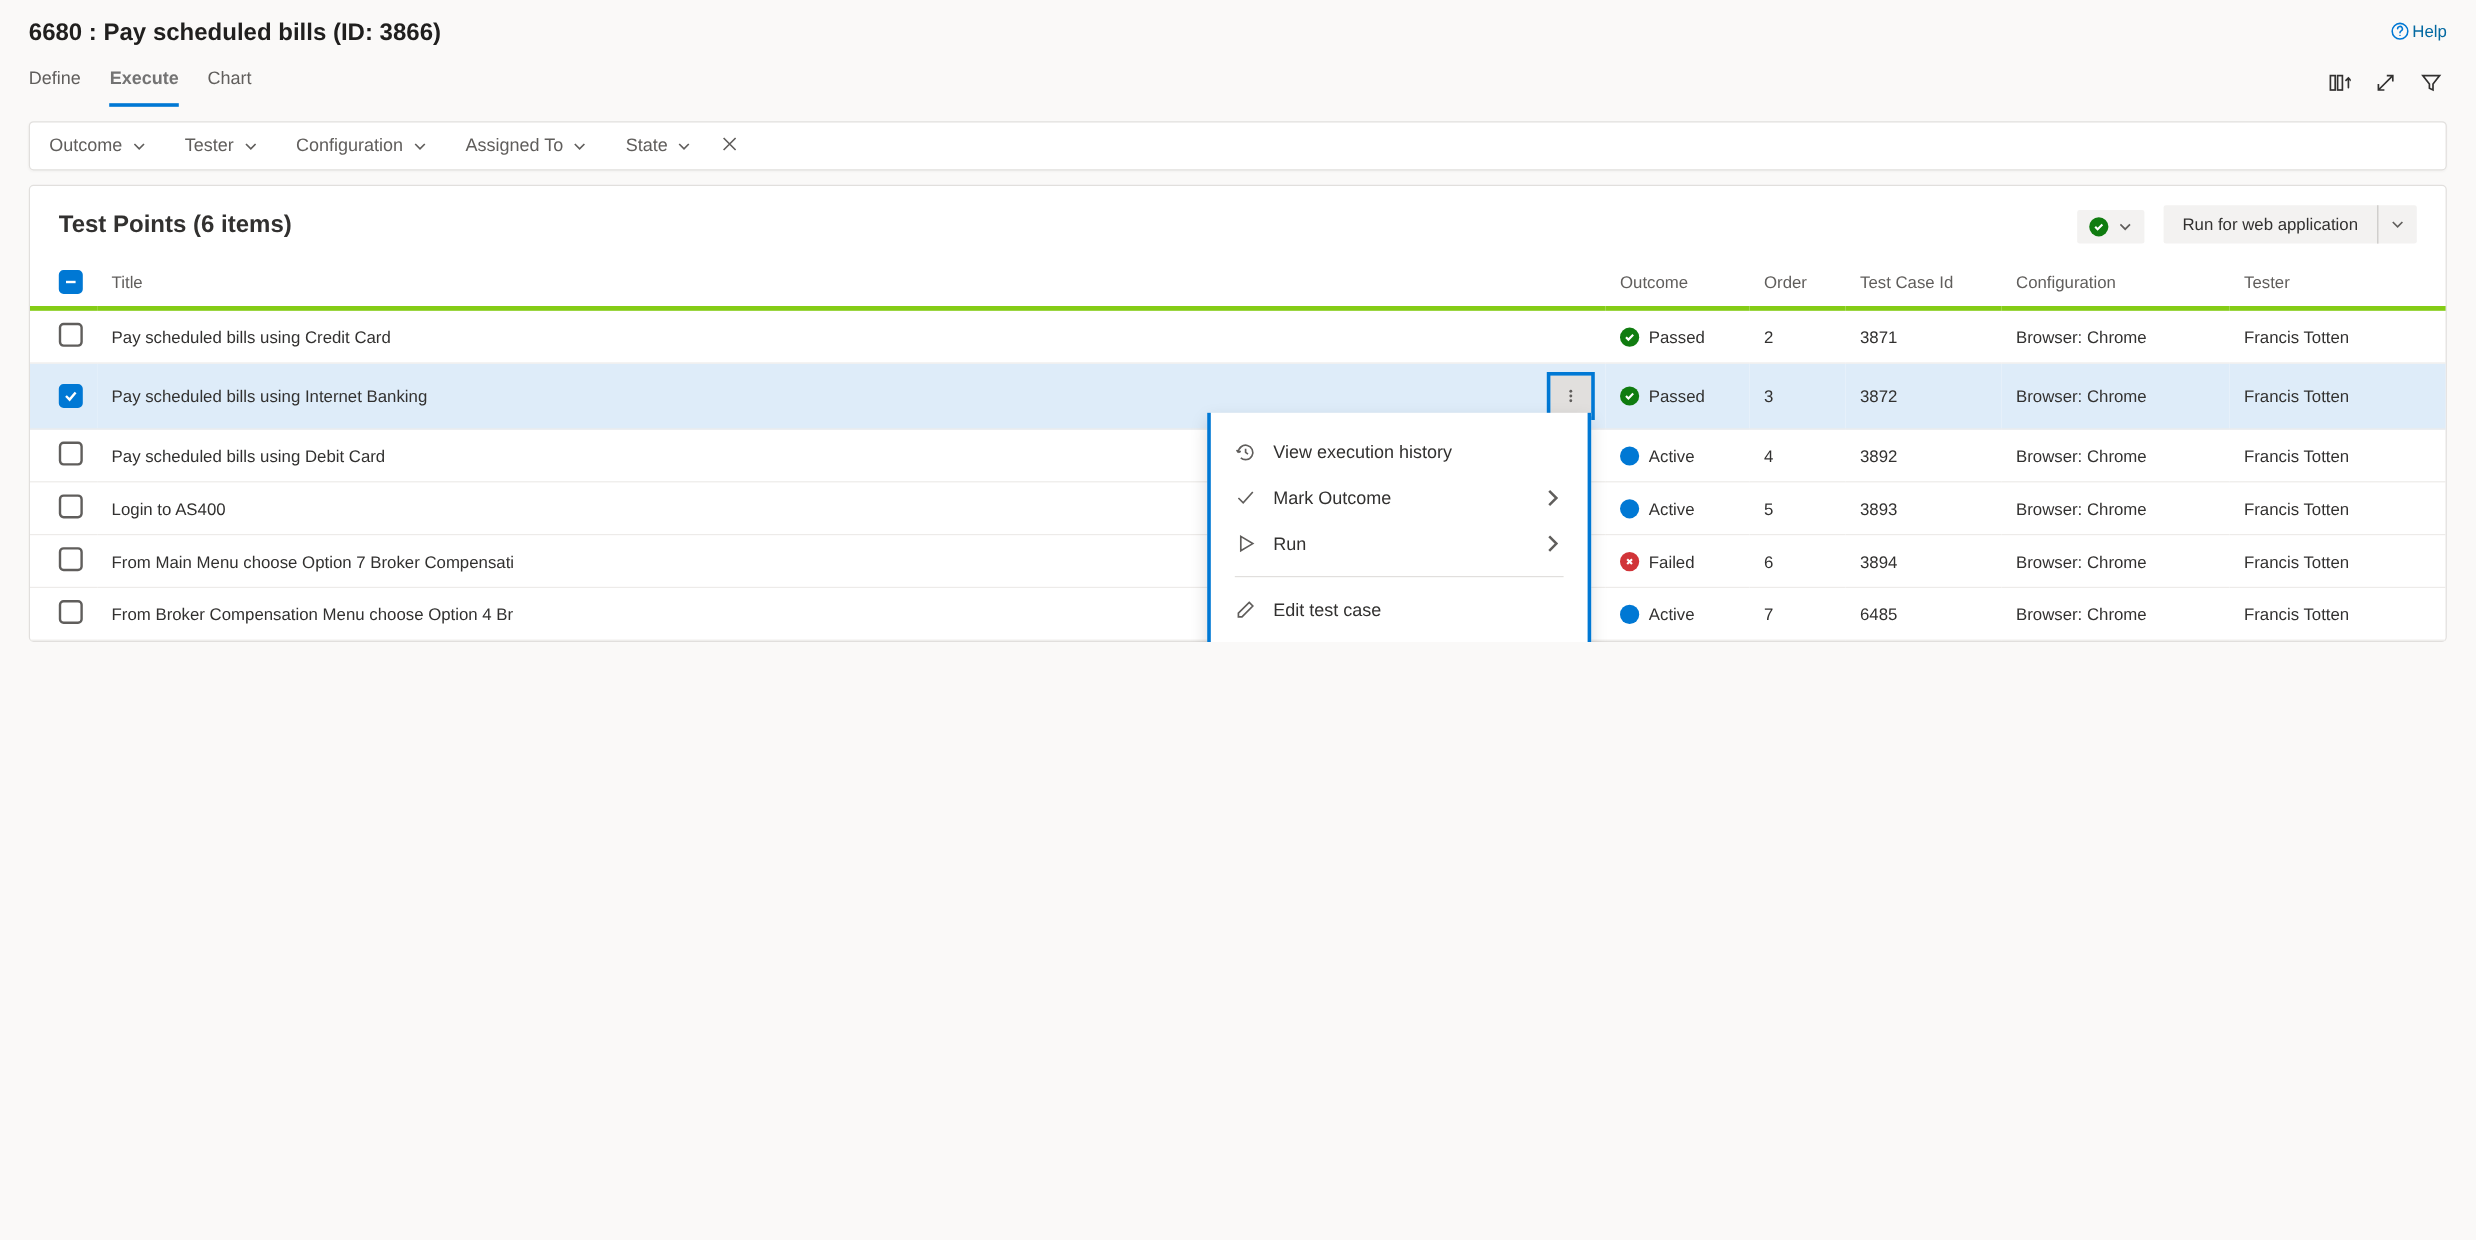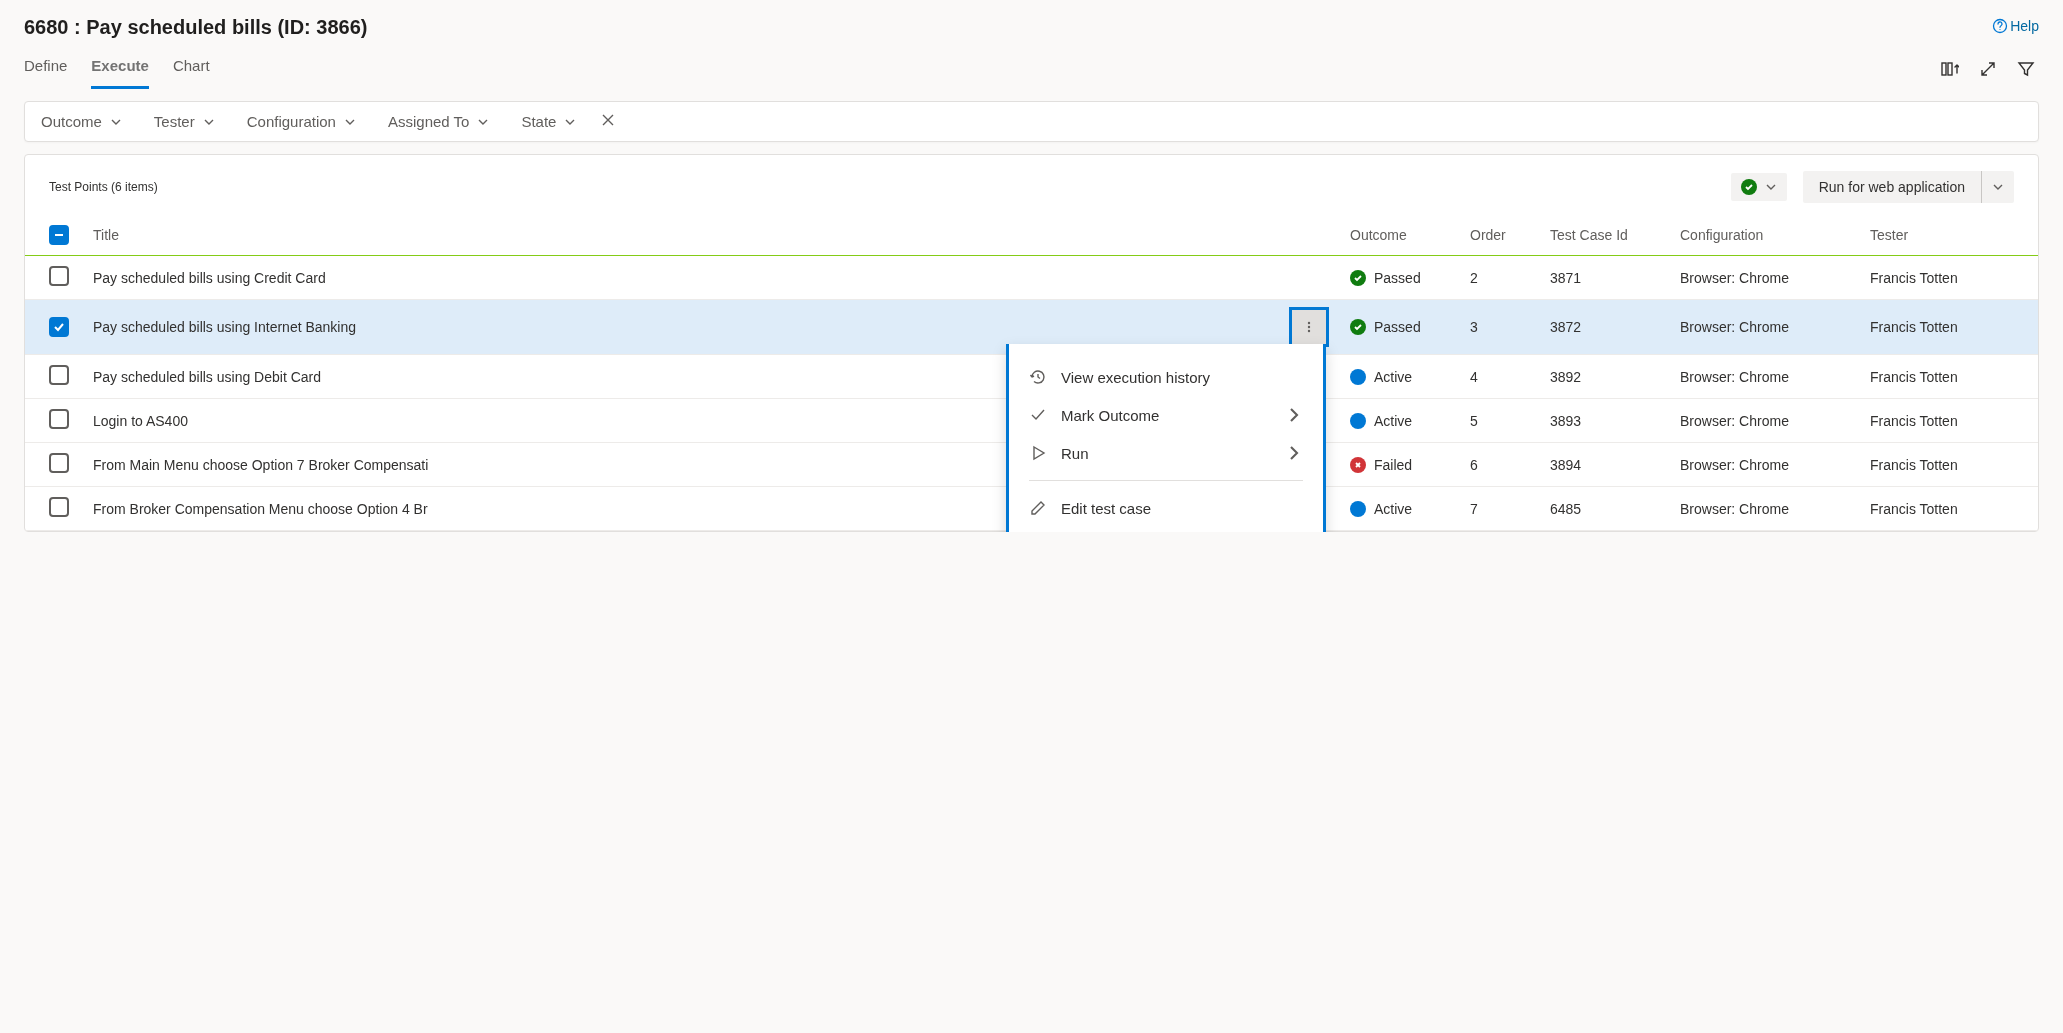--- a/index.html
+++ b/index.html
@@ -117,28 +117,28 @@
       background: #fff;
       border: 1px solid #e1dfdd;
       border-radius: 4px;
     }
     .panel-header {
       display: flex;
       align-items: center;
       padding: 16px 24px 12px;
     }
     .panel-title {
-      font-size: 12px;
-      font-weight: 400;
+      font-size: 20px;
+      font-weight: 700;
     }
     .panel-actions {
       margin-left: auto;
       display: flex;
       gap: 16px;
-      align-items: center;
+      align-items: flex-end;
     }
     .status-btn {
       background: #f3f2f1;
       border-radius: 2px;
       display: flex;
       align-items: center;
       padding: 6px 10px;
       gap: 8px;
       cursor: pointer;
     }
@@ -159,21 +159,21 @@
       border-left: 1px solid #c8c6c4;
       padding: 8px 10px;
       display: flex;
       align-items: center;
     }
     .table {
       width: 100%;
       border-collapse: collapse;
     }
     .th-row {
-      border-bottom: 1px solid #84cc16;
+      border-bottom: 4px solid #84cc16;
     }
     .th, .td {
       text-align: left;
       padding: 10px 12px;
       font-size: 14px;
     }
     .th {
       font-weight: 400;
       color: #605e5c;
     }

